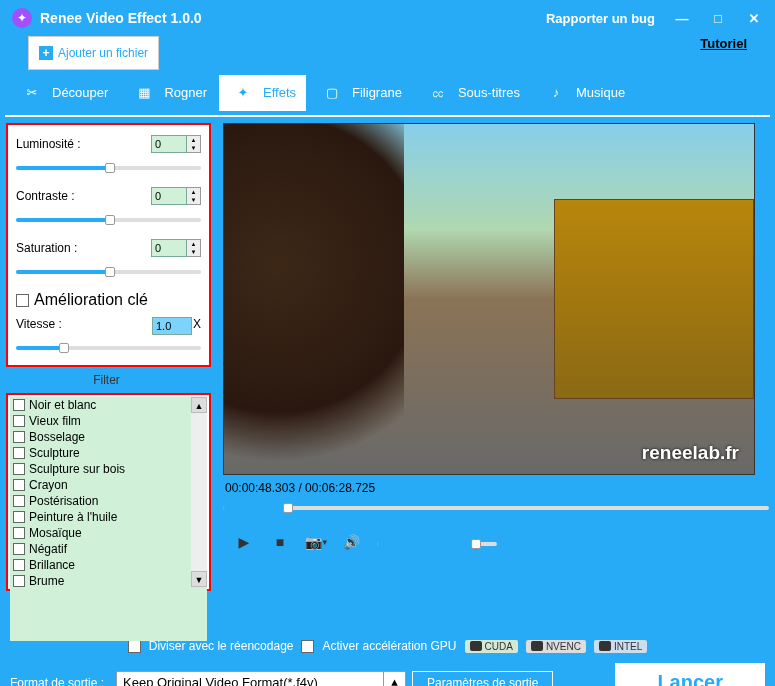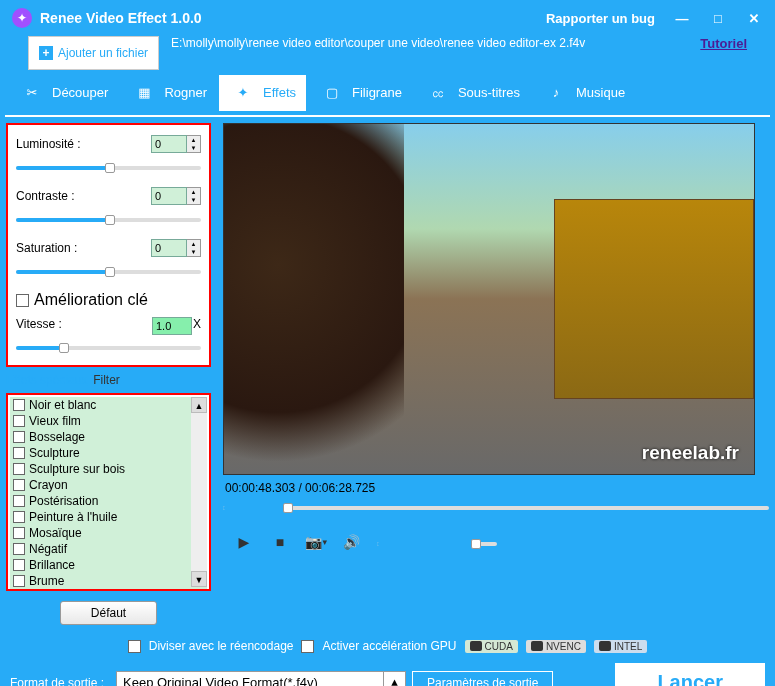--- a/index.html
+++ b/index.html
@@ -7,21 +7,21 @@
 .titlebar{height:36px;display:flex;align-items:center;padding:0 12px;color:#fff}
 .logo{width:20px;height:20px;background:#a050ff;border-radius:50%;margin-right:8px;display:flex;align-items:center;justify-content:center;font-size:12px}
 .titlebar-title{font-weight:bold;font-size:14px}
 .titlebar-right{margin-left:auto;display:flex;align-items:center;gap:18px}
 .titlebar-right span{font-size:13px;font-weight:bold}
 .win-btn{width:18px;text-align:center;font-size:18px;font-weight:bold;cursor:pointer}
 .toolbar{height:34px;display:flex;padding:0 28px;gap:12px}
 .add-btn{background:#fff;border:1px solid #ccc;padding:4px 10px;font-size:12px;color:#27abf7;display:flex;align-items:center;gap:5px;cursor:pointer}
 .add-btn::before{content:"+";background:#27abf7;color:#fff;width:14px;height:14px;display:inline-flex;align-items:center;justify-content:center;font-size:12px;font-weight:bold}
 .filepath{color:#fff;font-size:12px}
-.tutorial{margin-left:auto;color:#4c1d95;font-size:13px;text-decoration:underline;font-weight:bold}
+.tutorial{margin-left:auto;color:#000000;font-size:13px;text-decoration:underline;font-weight:bold}
 .tabs{height:45px;display:flex;align-items:center;padding:0 8px;gap:2px}
 .tab{padding:6px 10px;display:flex;align-items:center;gap:6px;color:#fff;font-size:13px;cursor:pointer}
 .tab.active{background:#fff;color:#27abf7}
 .tab-icon{width:28px;height:24px;display:inline-flex;align-items:center;justify-content:center}
 .hr{height:2px;background:#fff;margin:0 5px}
 .content{display:flex;padding:6px;gap:12px}
 .left{width:205px}
 .panel1{border:2px solid red;background:#fff;padding:10px 8px}
 .row{display:flex;align-items:center;margin-bottom:8px;font-size:12px}
 .row label{width:70px}
@@ -29,27 +29,27 @@
 .spinner input{width:36px;height:18px;border:1px solid #7a9;background:#d0f0d8;font-size:11px;padding:0 3px}
 .spinner-btns{width:14px;height:18px;border:1px solid #999;border-left:none;display:flex;flex-direction:column}
 .spinner-btns div{flex:1;font-size:6px;text-align:center;line-height:8px;background:#eee;cursor:pointer}
 .slider{width:100%;height:14px;position:relative;margin-bottom:12px}
 .slider-track{position:absolute;top:5px;left:0;right:0;height:4px;background:#ddd;border-radius:2px}
 .slider-fill{position:absolute;top:5px;left:0;height:4px;background:#27abf7;border-radius:2px}
 .slider-thumb{position:absolute;top:2px;width:10px;height:10px;background:#fff;border:1px solid #999;border-radius:2px;cursor:pointer}
 .chk-row{display:flex;align-items:center;gap:5px;font-size:16px;margin:8px 0}
 .chk{width:13px;height:13px;border:1px solid #666}
 .speed-row{display:flex;align-items:flex-start;font-size:12px}
-.speed-row input{width:40px;height:18px;border:1px solid #7a9;background:#86efac;margin-left:auto;font-size:11px;padding:0 3px}
+.speed-row input{width:40px;height:18px;border:1px solid #7a9;background:#7dd3fc;margin-left:auto;font-size:11px;padding:0 3px}
 .speed-x{margin-left:1px}
 .subtabs{padding:6px 0;font-size:12px}
 .subtabs a{color:#27abf7;text-decoration:underline}
 .subtabs span{color:#333;margin-left:6px}
 .panel2{border:2px solid red;background:#fff;height:198px;padding:2px;position:relative}
-.fx-list{background:#d0f0d8;height:192px;overflow:hidden;font-size:12px}
+.fx-list{background:#d0f0d8;height:244px;overflow:hidden;font-size:12px}
 .fx-item{display:flex;align-items:center;gap:4px;padding:1px 3px}
 .fx-chk{width:12px;height:12px;border:1px solid #666;background:#fff}
 .scroll{position:absolute;right:2px;top:2px;bottom:2px;width:16px;background:#eee}
 .scroll-up,.scroll-down{height:16px;background:#ddd;font-size:9px;text-align:center;line-height:16px;border:1px solid #bbb}
 .scroll-down{position:absolute;bottom:0;left:0;right:0}
 .default-btn{display:block;margin:10px auto 0;padding:4px 30px;font-size:12px;border:1px solid #999;background:linear-gradient(#fff,#e8e8e8);border-radius:3px;cursor:pointer}
 .right{flex:1}
 .preview{width:532px;height:352px;background:linear-gradient(180deg,#87ceeb 0%,#b0d8b0 30%,#8b7355 50%,#696969 100%);position:relative;border:1px solid #333}
 .tree{position:absolute;left:0;top:0;width:180px;height:352px;background:radial-gradient(circle at 30% 40%,#3d2817 0%,#2a1810 60%,transparent 80%)}
 .tram{position:absolute;right:0;top:75px;width:200px;height:200px;background:linear-gradient(#b8860b,#8b6914);border:1px solid #654321}
@@ -84,21 +84,20 @@
     <span class="win-btn">—</span>
     <span class="win-btn">□</span>
     <span class="win-btn">✕</span>
   </div>
 </div>
 
 <div class="toolbar">
   <button class="add-btn">
       <span>Ajouter un fichier</span>
     </button>
-  <span class="filepath">E:\molly\molly\renee video editor\couper une video\renee video editor-ex 2.f4v</span>
   <a class="tutorial">Tutoriel</a>
 </div>
 
 <div class="tabs">
   <div class="tab">
       <span class="tab-icon">✂</span>
       <span>Découper</span>
     </div>
   <div class="tab">
       <span class="tab-icon">▦</span>

